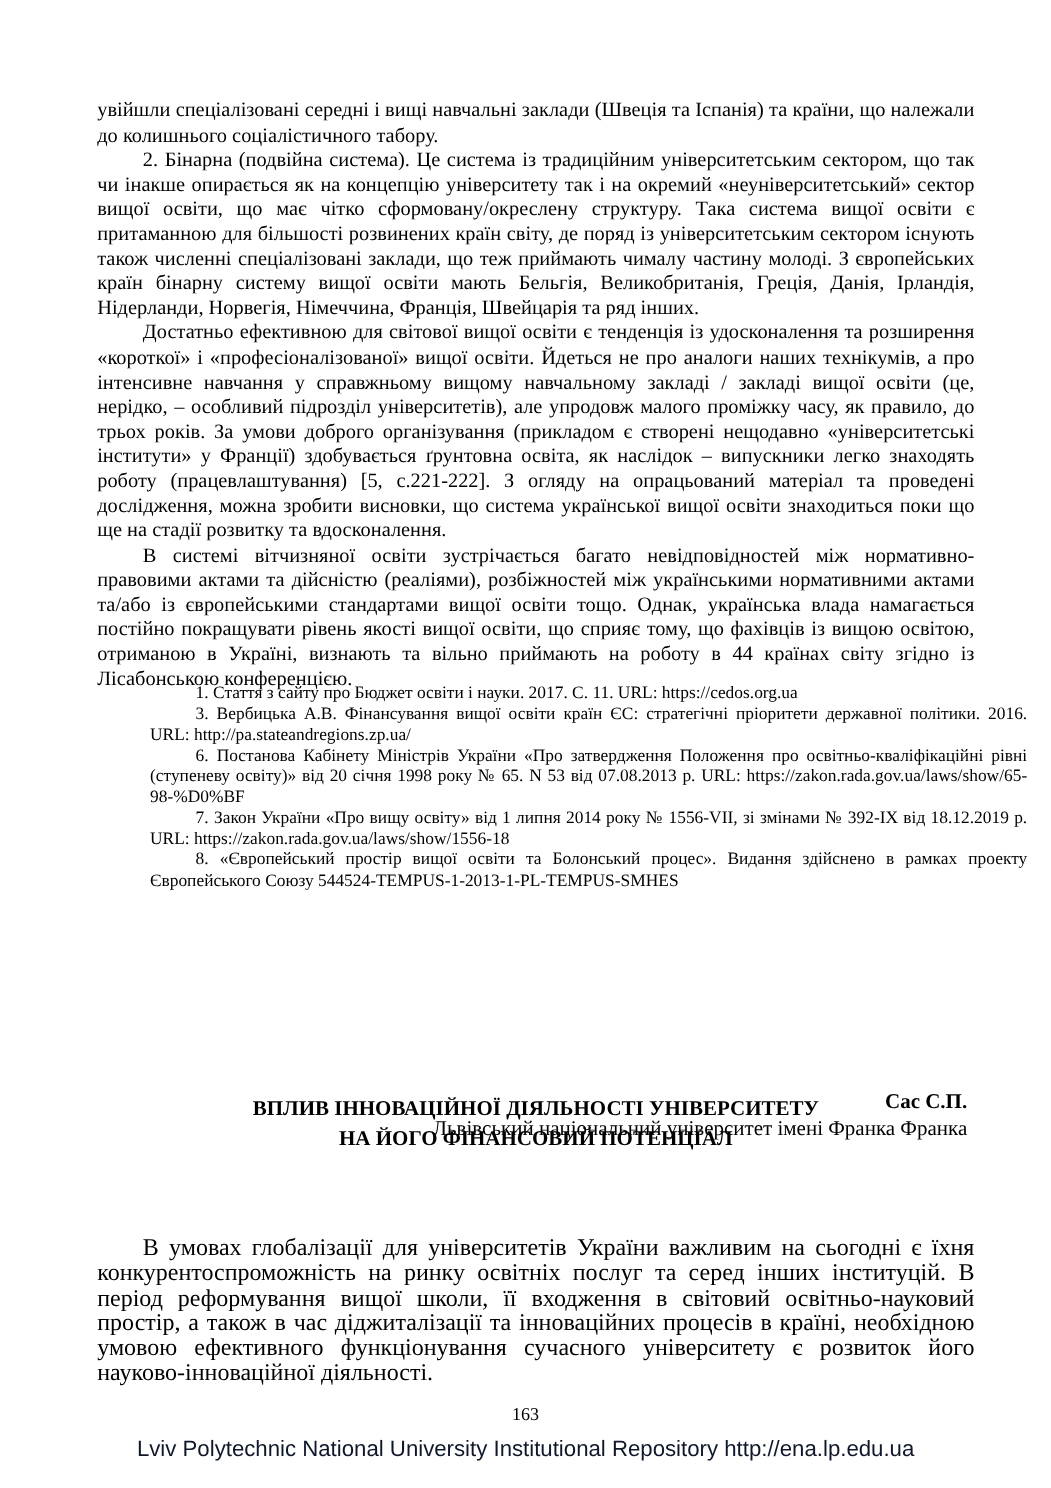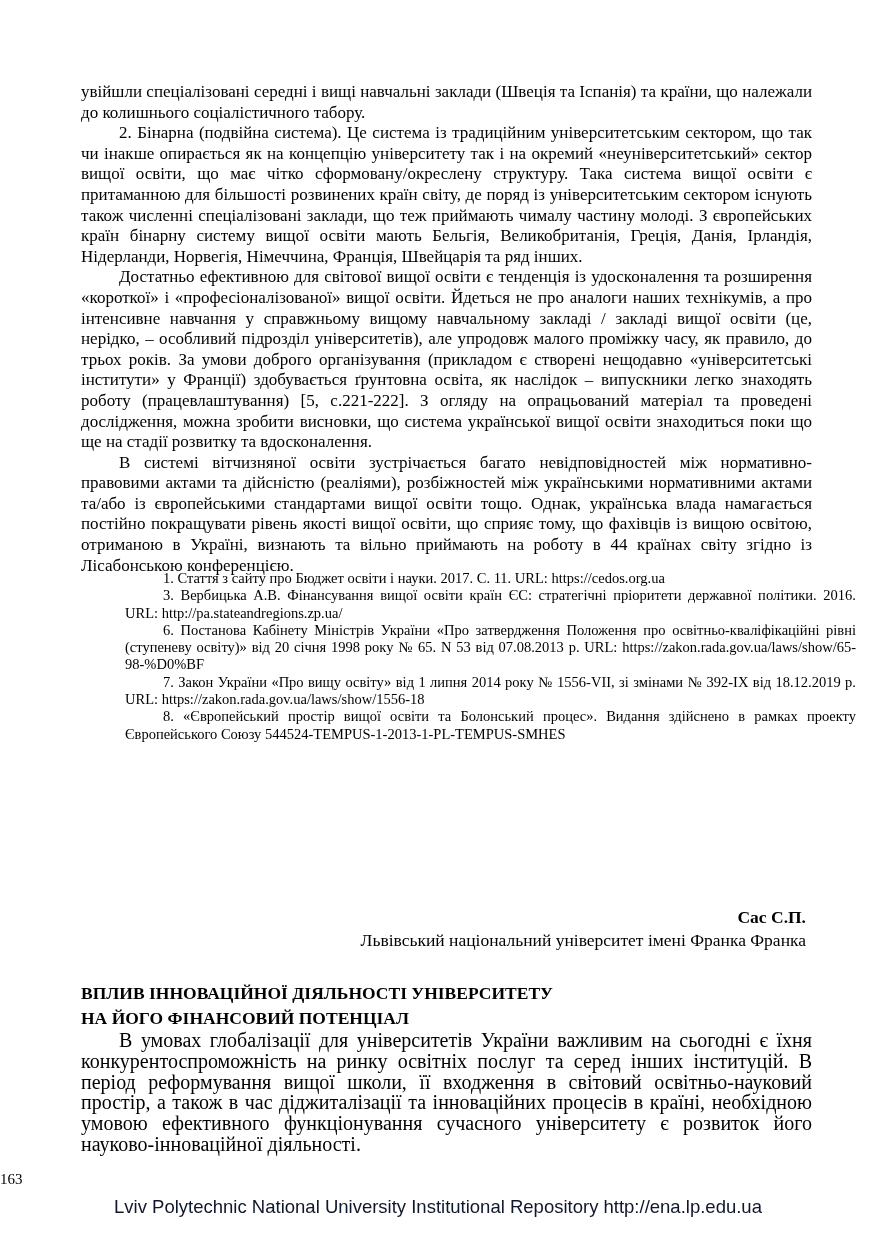--- a/index.html
+++ b/index.html
@@ -42,46 +42,46 @@
     left: 81px;
     width: 725px;
     text-align: right;
     font-size: 17.5px;
     line-height: 22.5px;
   }
   .author-block p { margin: 0; }
   .author-name { font-weight: bold; }
   .article-title {
     position: absolute;
-    top: 981px;
+    top: 911px;
     left: 81px;
     width: 731px;
     margin: 0;
-    text-align: left;
+    text-align: center;
     font-size: 17.5px;
     line-height: 24.5px;
     font-weight: bold;
   }
   .intro-par {
     position: absolute;
     top: 1030px;
     left: 81px;
     width: 731px;
     margin: 0;
     font-size: 20px;
     line-height: 20.8px;
     text-align: justify;
     text-indent: 38px;
   }
   .page-number {
     position: absolute;
     top: 1171px;
     left: 0;
     width: 876px;
-    text-align: left;
+    text-align: center;
     font-size: 15px;
   }
   .repository-line {
     position: absolute;
     top: 1196px;
     left: 0;
     width: 876px;
     text-align: center;
     font-family: "Liberation Sans", sans-serif;
     font-size: 18.5px;

